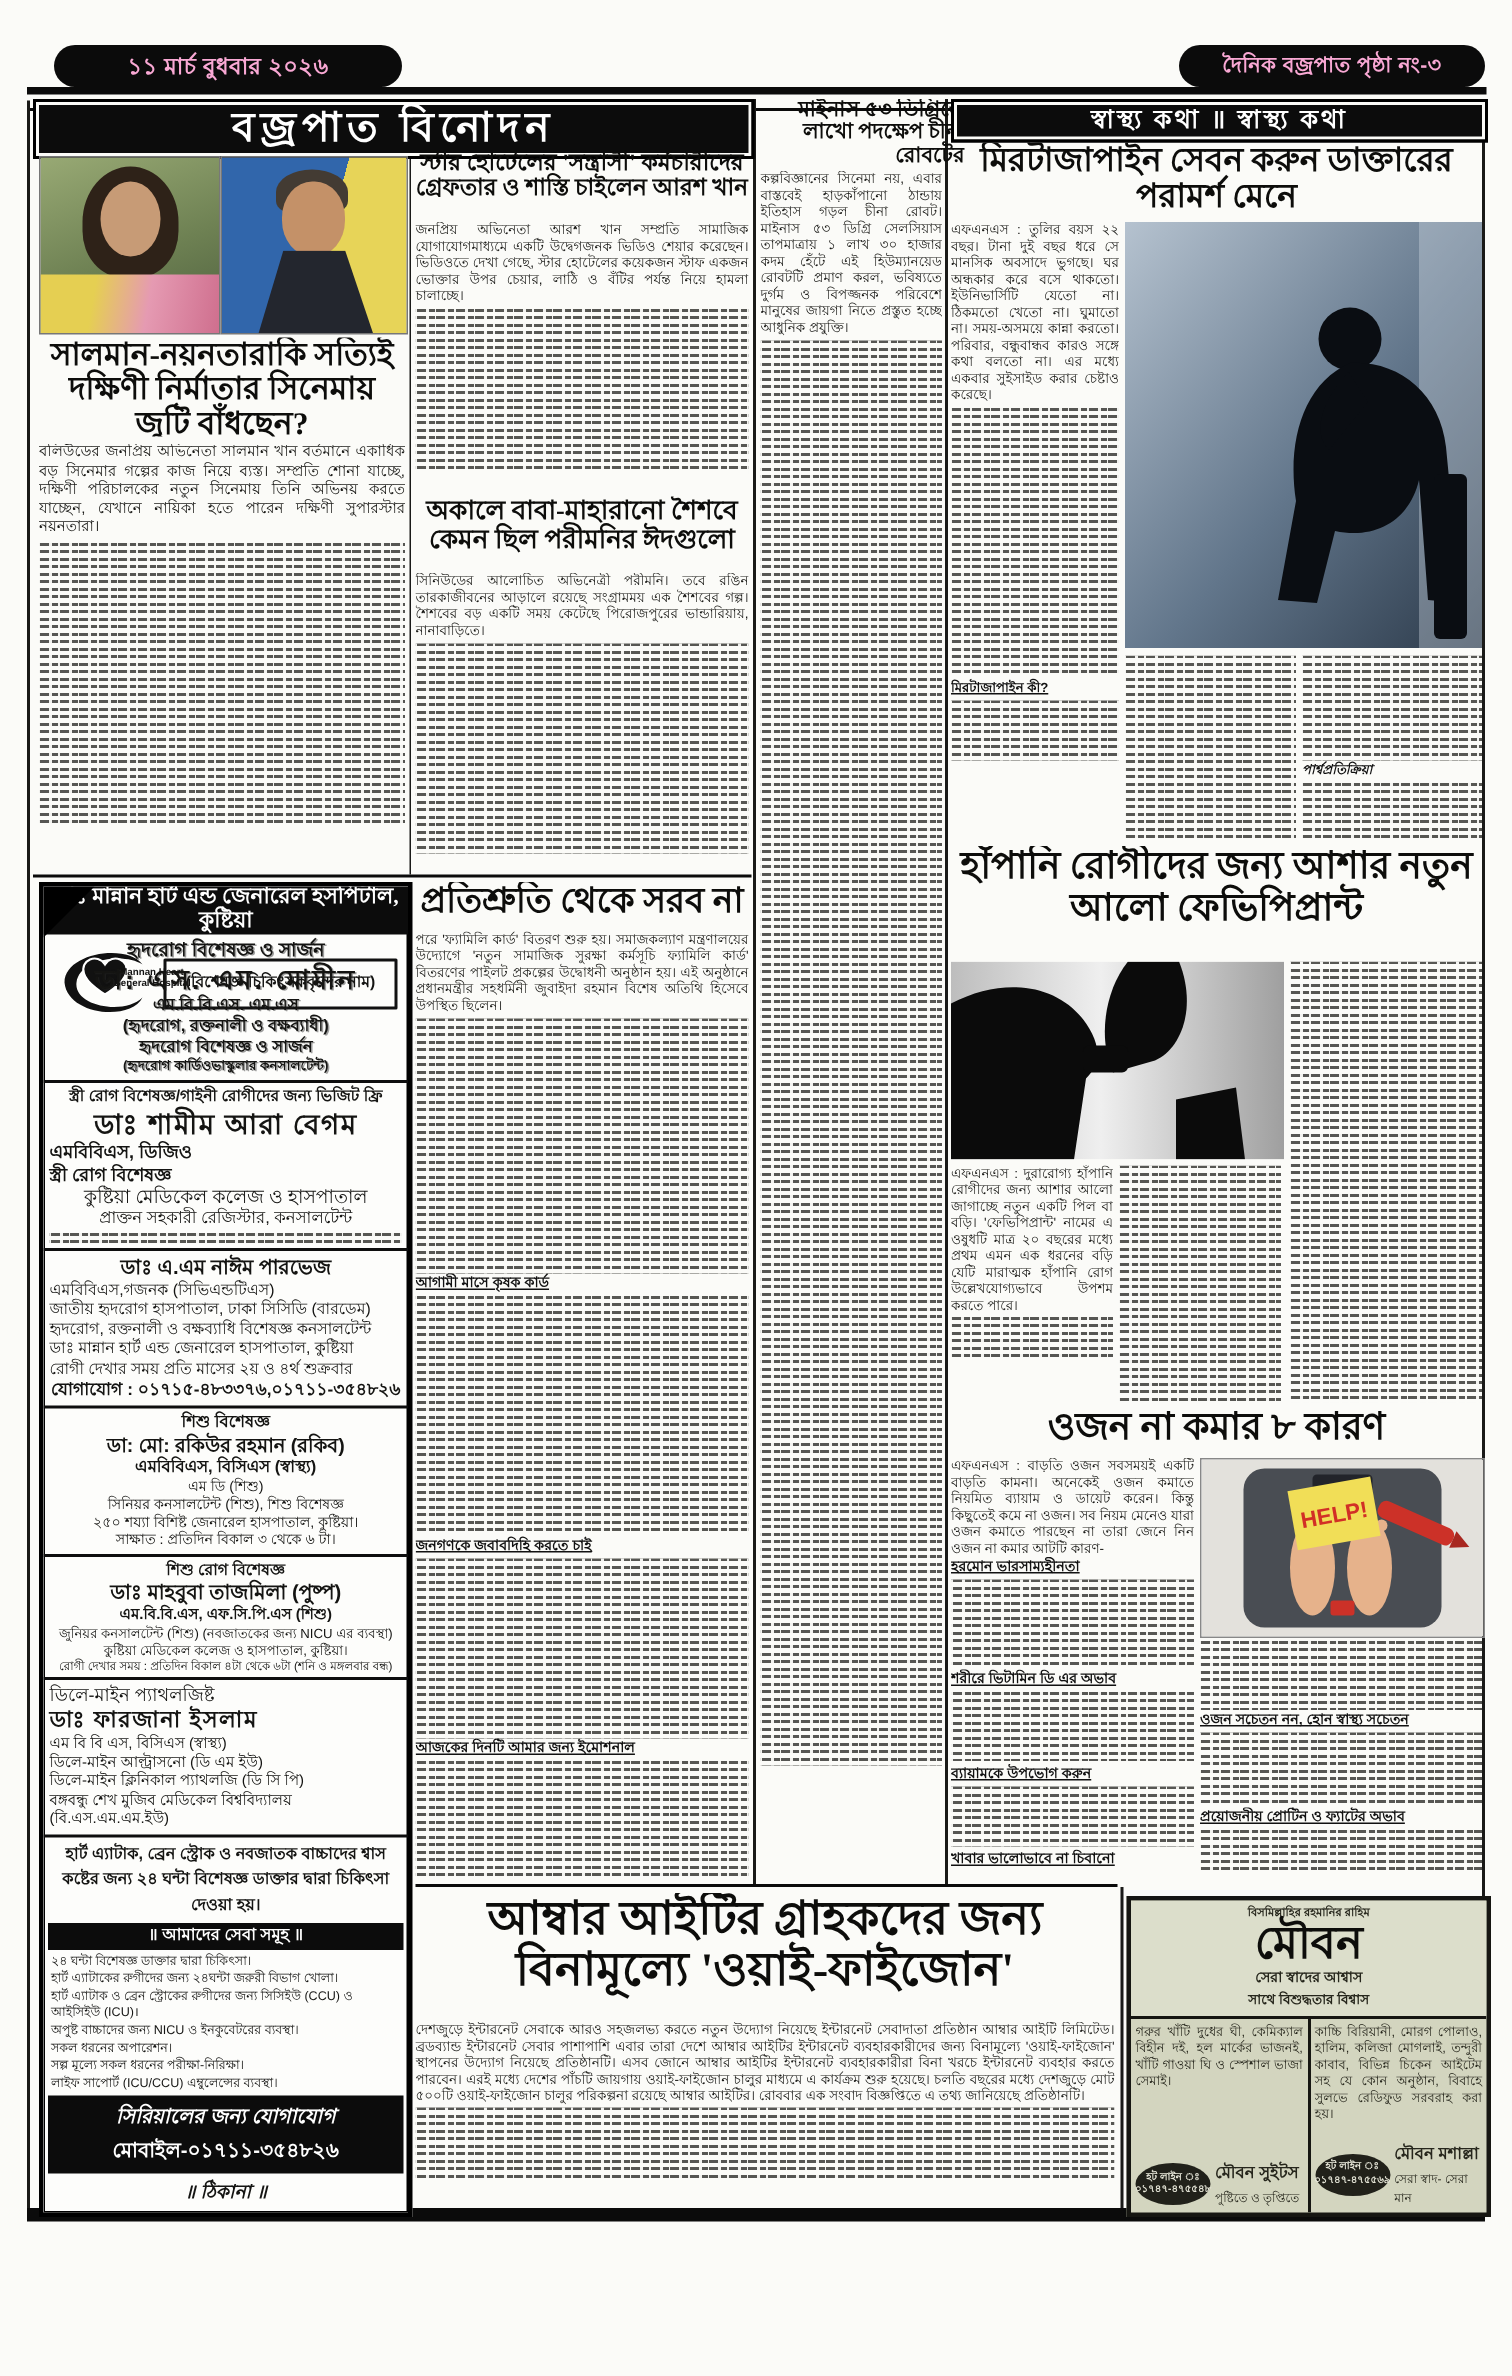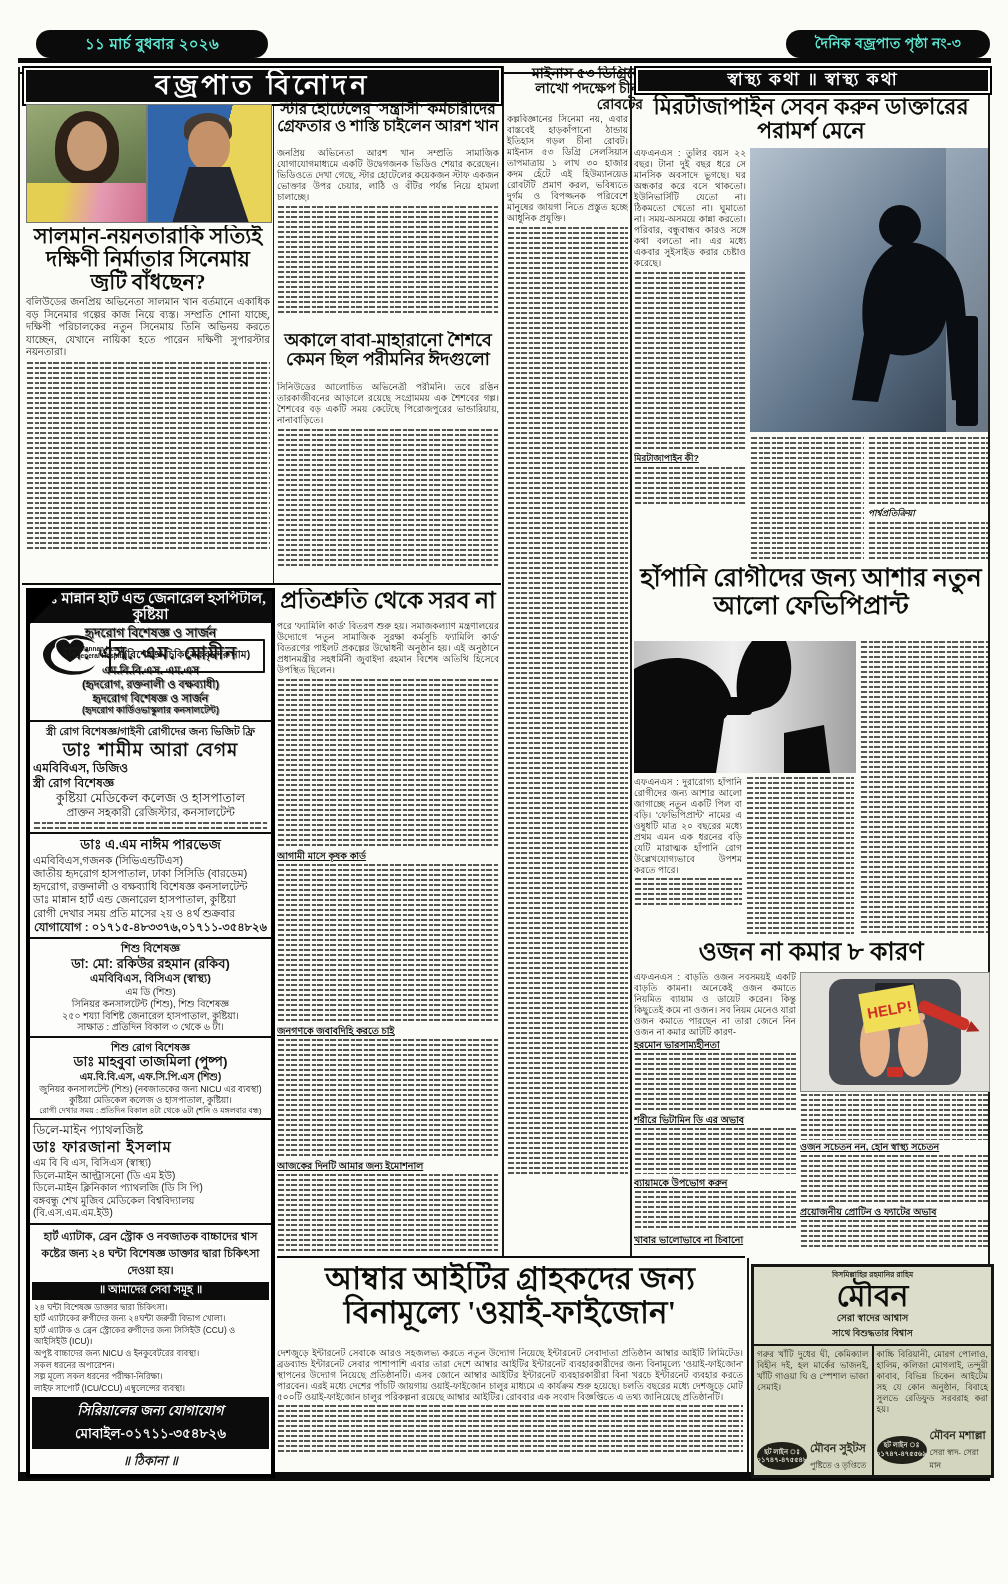--- a/index.html
+++ b/index.html
@@ -1,20 +1,20 @@
 <!DOCTYPE html>
 <html><head>
 <meta charset="utf-8">
 <style>
   html,body{margin:0;padding:0;background:#e9e9e6;}
   .page{position:relative;width:1008px;height:1584px;margin:0 auto;background:#fbfbf8;
         font-family:"Liberation Sans","DejaVu Sans",sans-serif;color:#141412;overflow:hidden;}
   .abs{position:absolute;}
   .clip{overflow:hidden;}
-  .pill{background:#0b0b0b;color:#5eead4;border-radius:15px;display:flex;align-items:center;justify-content:center;
+  .pill{background:#0b0b0b;color:#f9a8d4;border-radius:15px;display:flex;align-items:center;justify-content:center;
         font-weight:bold;font-size:15px;letter-spacing:.3px;}
   .rule-h{background:#0b0b0b;}
   .rule-v{background:#1a1a18;}
   .boxhead{background:#0c0c0c;color:#fff;display:flex;align-items:center;justify-content:center;
            border:2px solid #000;box-shadow:inset 0 0 0 2px #fbfbf8;}
   .hl{font-family:"Liberation Serif","DejaVu Serif",serif;font-weight:bold;color:#0d0d0b;
       text-align:center;line-height:1.1;}
   .lead{font-size:10px;line-height:12.5px;text-align:justify;color:#191916;}
   .lead9{font-size:9px;line-height:11px;text-align:justify;color:#191916;}
   .tx{background-image:

